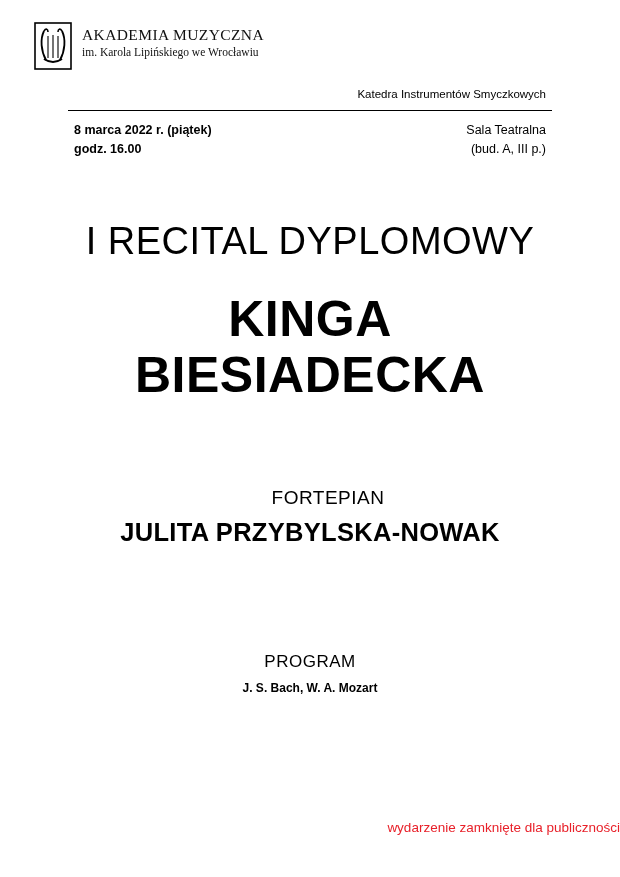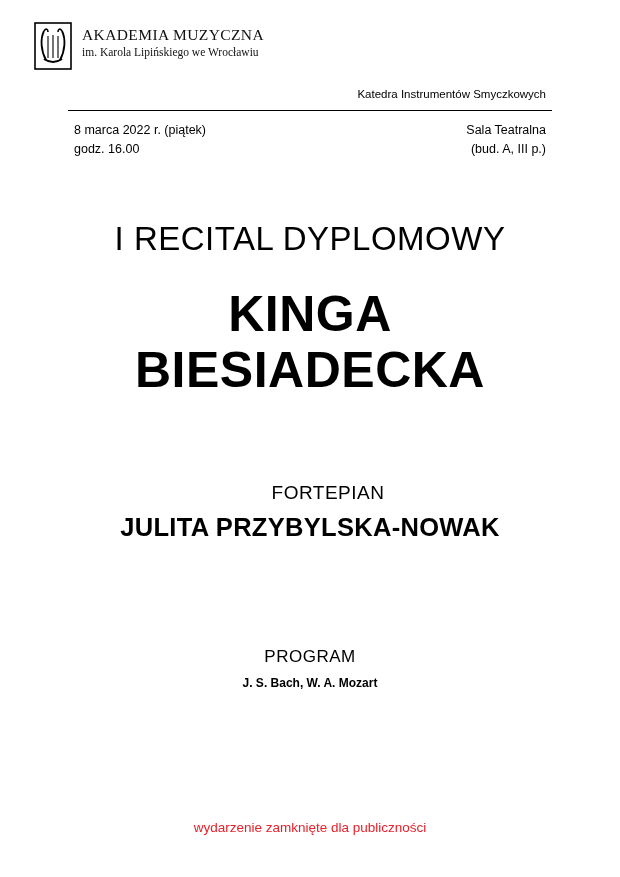--- a/index.html
+++ b/index.html
@@ -69,27 +69,27 @@
   }
 
   
   .meta {
     display: flex;
     justify-content: space-between;
     padding: 10px 74px 0 74px;
     font-size: 12.5px;
     line-height: 1.55;
   }
-  .meta .left { text-align: left; }
+  .meta .left { text-align: left; font-weight: bold; }
   .meta .right { text-align: right; }
 
   
   .recital-title {
     text-align: center;
-    font-size: 33px;
+    font-size: 38px;
     letter-spacing: 0.5px;
     margin-top: 60px;
     font-weight: normal;
   }
   .artist {
     text-align: center;
     font-weight: bold;
     font-size: 50px;
     line-height: 1.12;
     margin-top: 28px;
@@ -133,21 +133,21 @@
     font-weight: bold;
     margin-top: 9px;
   }
 
   
   .footer-note {
     position: absolute;
     left: 0;
     right: 0;
     bottom: 42px;
-    text-align: center;
+    text-align: right;
     font-size: 13.5px;
   }
 </style>
 </head>
 <body>
 
 <div class="page">
 
   <div class="header">
     <span class="logo-mark">

